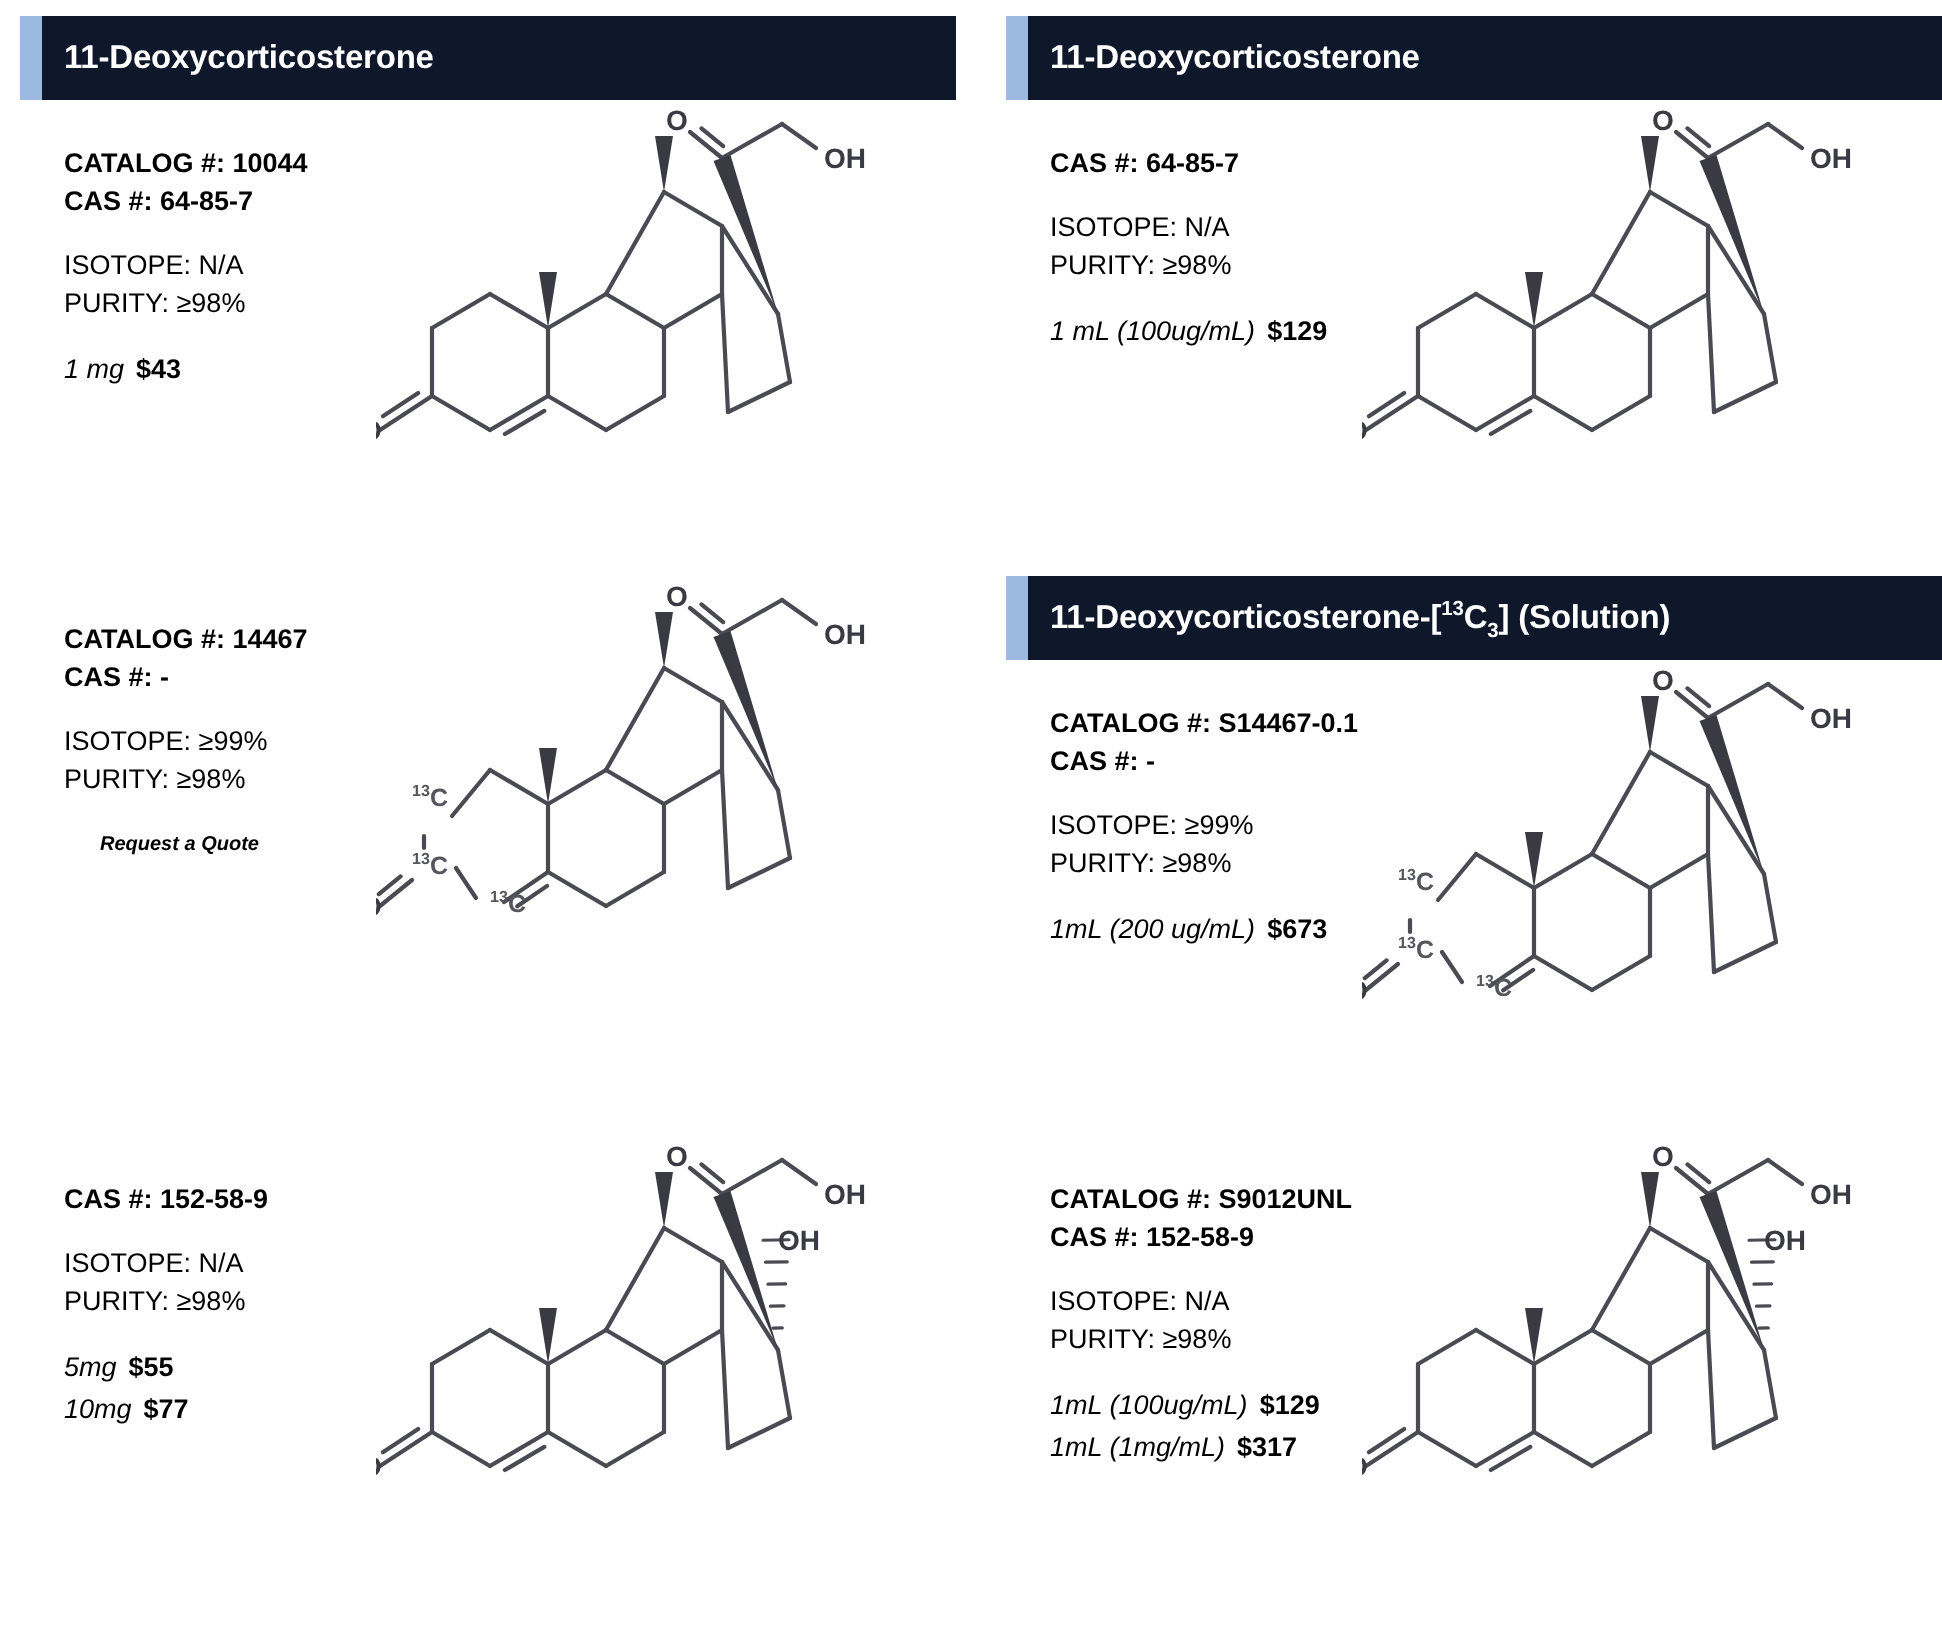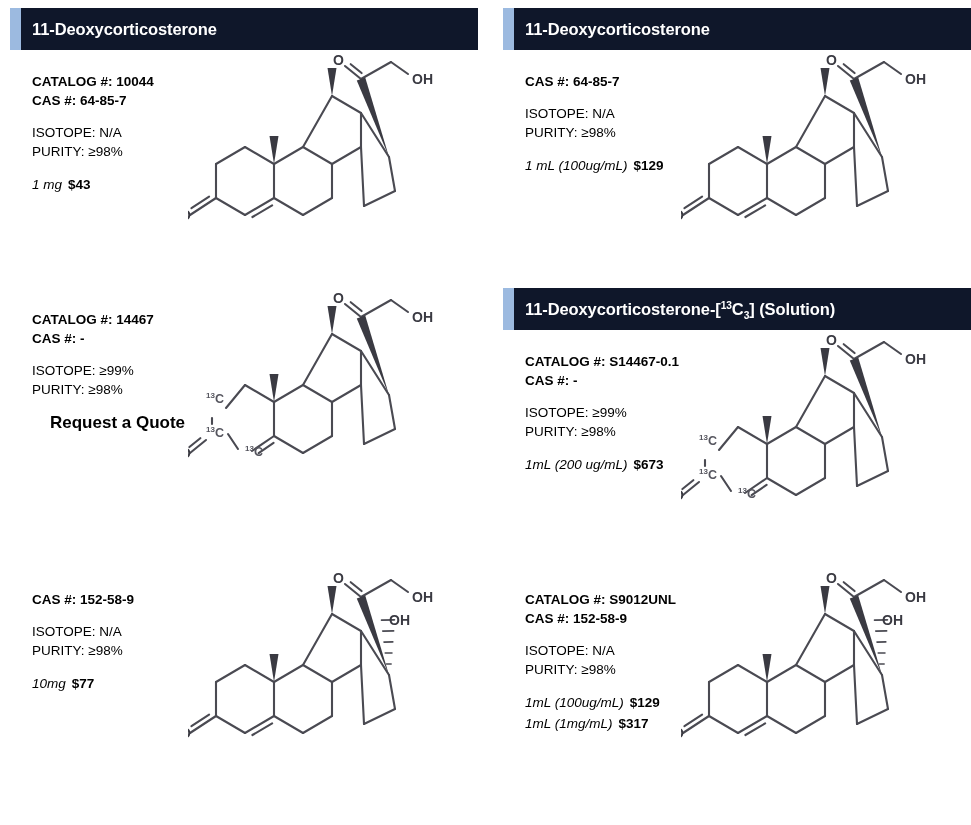--- a/index.html
+++ b/index.html
@@ -94,25 +94,26 @@
   .info-group:last-child { margin-bottom: 0; }
 
   .price-row {
     font-size: 13.5px;
     line-height: 21px;
     white-space: nowrap;
   }
   .price-qty { font-weight: normal; font-style: italic; }
   .price-amt { font-weight: bold; margin-left: 6px; }
   .quote-link {
-    font-size: 17px;
+    font-size: 10px;
     font-weight: bold;
     line-height: 21px;
     padding-left: 18px;
     white-space: nowrap;
+    font-style: italic;
   }
 
   
   .structure {
     position: absolute;
     right: 0px;
     top: 0px;
     width: 290px;
     height: 215px;
     z-index: 1;
@@ -391,20 +392,21 @@
       <div class="card-body">
         <div class="info">
           <div class="info-group">
             <div class="info-line bold"><span>CAS #:</span><span> 152-58-9</span></div>
           </div>
           <div class="info-group">
             <div class="info-line "><span>ISOTOPE:</span><span> N/A</span></div>
             <div class="info-line "><span>PURITY:</span><span> ≥98%</span></div>
           </div>
           <div class="info-group">
+            <div class="price-row"><span class="price-qty">5mg</span><span class="price-amt">$55</span></div>
             <div class="price-row"><span class="price-qty">10mg</span><span class="price-amt">$77</span></div>
           </div>
         </div>
         <div class="structure">
           <svg viewBox="0 0 290 215" xmlns="http://www.w3.org/2000/svg">
             <line class="bond" x1="57" y1="97" x2="28" y2="114"></line>
             <line class="bond" x1="28" y1="114" x2="28" y2="148"></line>
             <line class="bond" x1="28" y1="148" x2="57" y2="165"></line>
             <line class="bond" x1="57" y1="165" x2="86" y2="148"></line>
             <line class="bond" x1="64.4214572484183" y1="167.0248388355371" x2="84.1414572484183" y2="155.4648388355371"></line>

